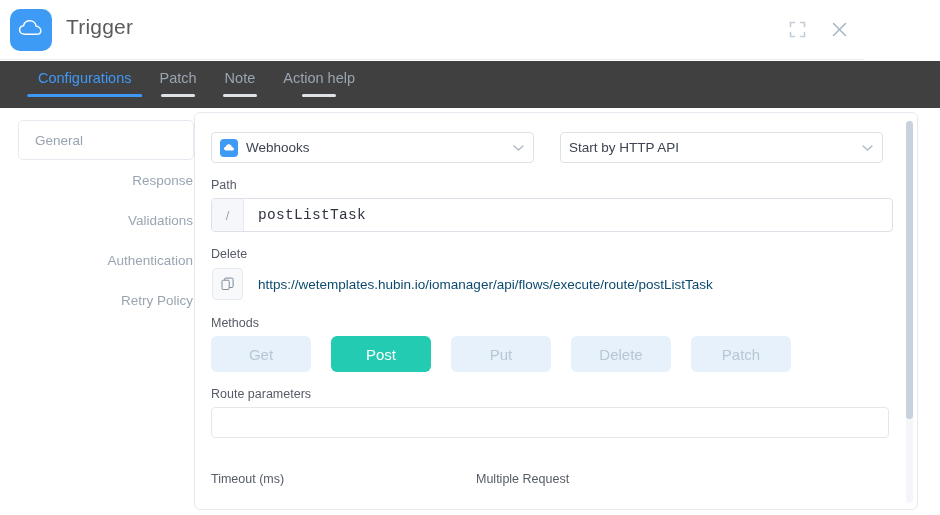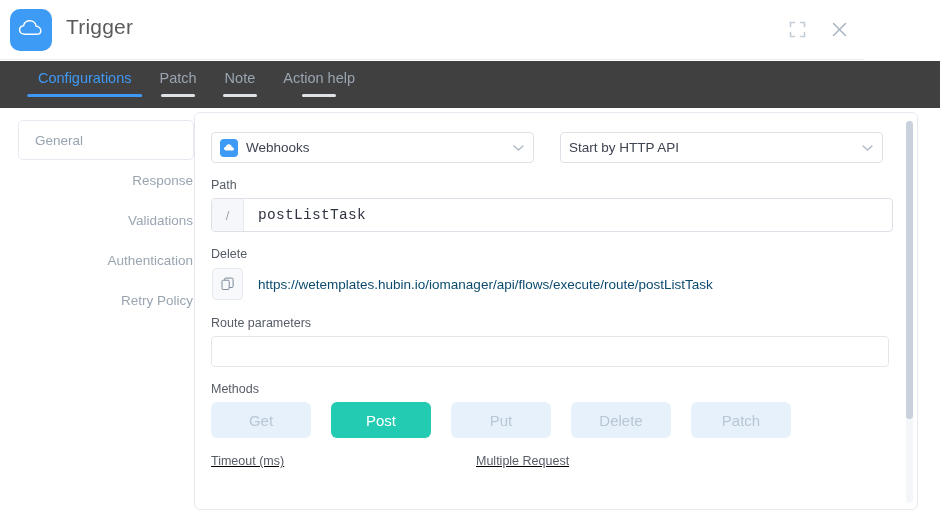--- a/index.html
+++ b/index.html
@@ -273,22 +273,21 @@
     font-family: "Liberation Sans", sans-serif;
     cursor: pointer;
   }
   .m-btn.active {
     background: #22cbb2;
     color: #ffffff;
   }
 
   .bottom-row {
     display: flex;
-    margin-top: 16px;
-    text-decoration: underline;
+    margin-top: 34px;
   }
   .bottom-row .blabel {
     font-size: 12.5px;
     color: #565c66;
   }
   .bottom-row .b1 { width: 265px; }
 
   
   .scrollbar-track {
     position: absolute;
@@ -423,35 +422,35 @@
               <svg width="14" height="14" viewBox="0 0 14 14">
                 <rect x="1" y="3.2" width="7.2" height="9.3" rx="1.1" fill="none" stroke="#7f8c9b" stroke-width="1"></rect>
                 <path d="M3.6 3.2 V2.2 A1.1 1.1 0 0 1 4.7 1.1 H11 A1.1 1.1 0 0 1 12.1 2.2 V9.4 A1.1 1.1 0 0 1 11 10.5 H8.2" fill="none" stroke="#7f8c9b" stroke-width="1"></path>
               </svg>
             </div>
             <div class="preview-text">https://wetemplates.hubin.io/iomanager/api/flows/execute/route/postListTask</div>
           </div>
         </div>
 
         <div class="field-block">
-          <div class="field-label">Route parameters</div>
-          <input class="plain-input" type="text" value="" style="">
-        </div>
-
-        <div class="field-block">
           <div class="field-label">Methods</div>
           <div class="methods">
             <button class="m-btn">Get</button>
             <button class="m-btn active">Post</button>
             <button class="m-btn">Put</button>
             <button class="m-btn">Delete</button>
             <button class="m-btn">Patch</button>
           </div>
         </div>
 
+        <div class="field-block">
+          <div class="field-label">Route parameters</div>
+          <input class="plain-input" type="text" value="" style="">
+        </div>
+
         <div class="bottom-row">
           <div class="blabel b1">Timeout (ms)</div>
           <div class="blabel">Multiple Request</div>
         </div>
 
       </div>
 
       <div class="scrollbar-track">
         <div class="scrollbar-thumb"></div>
       </div>

